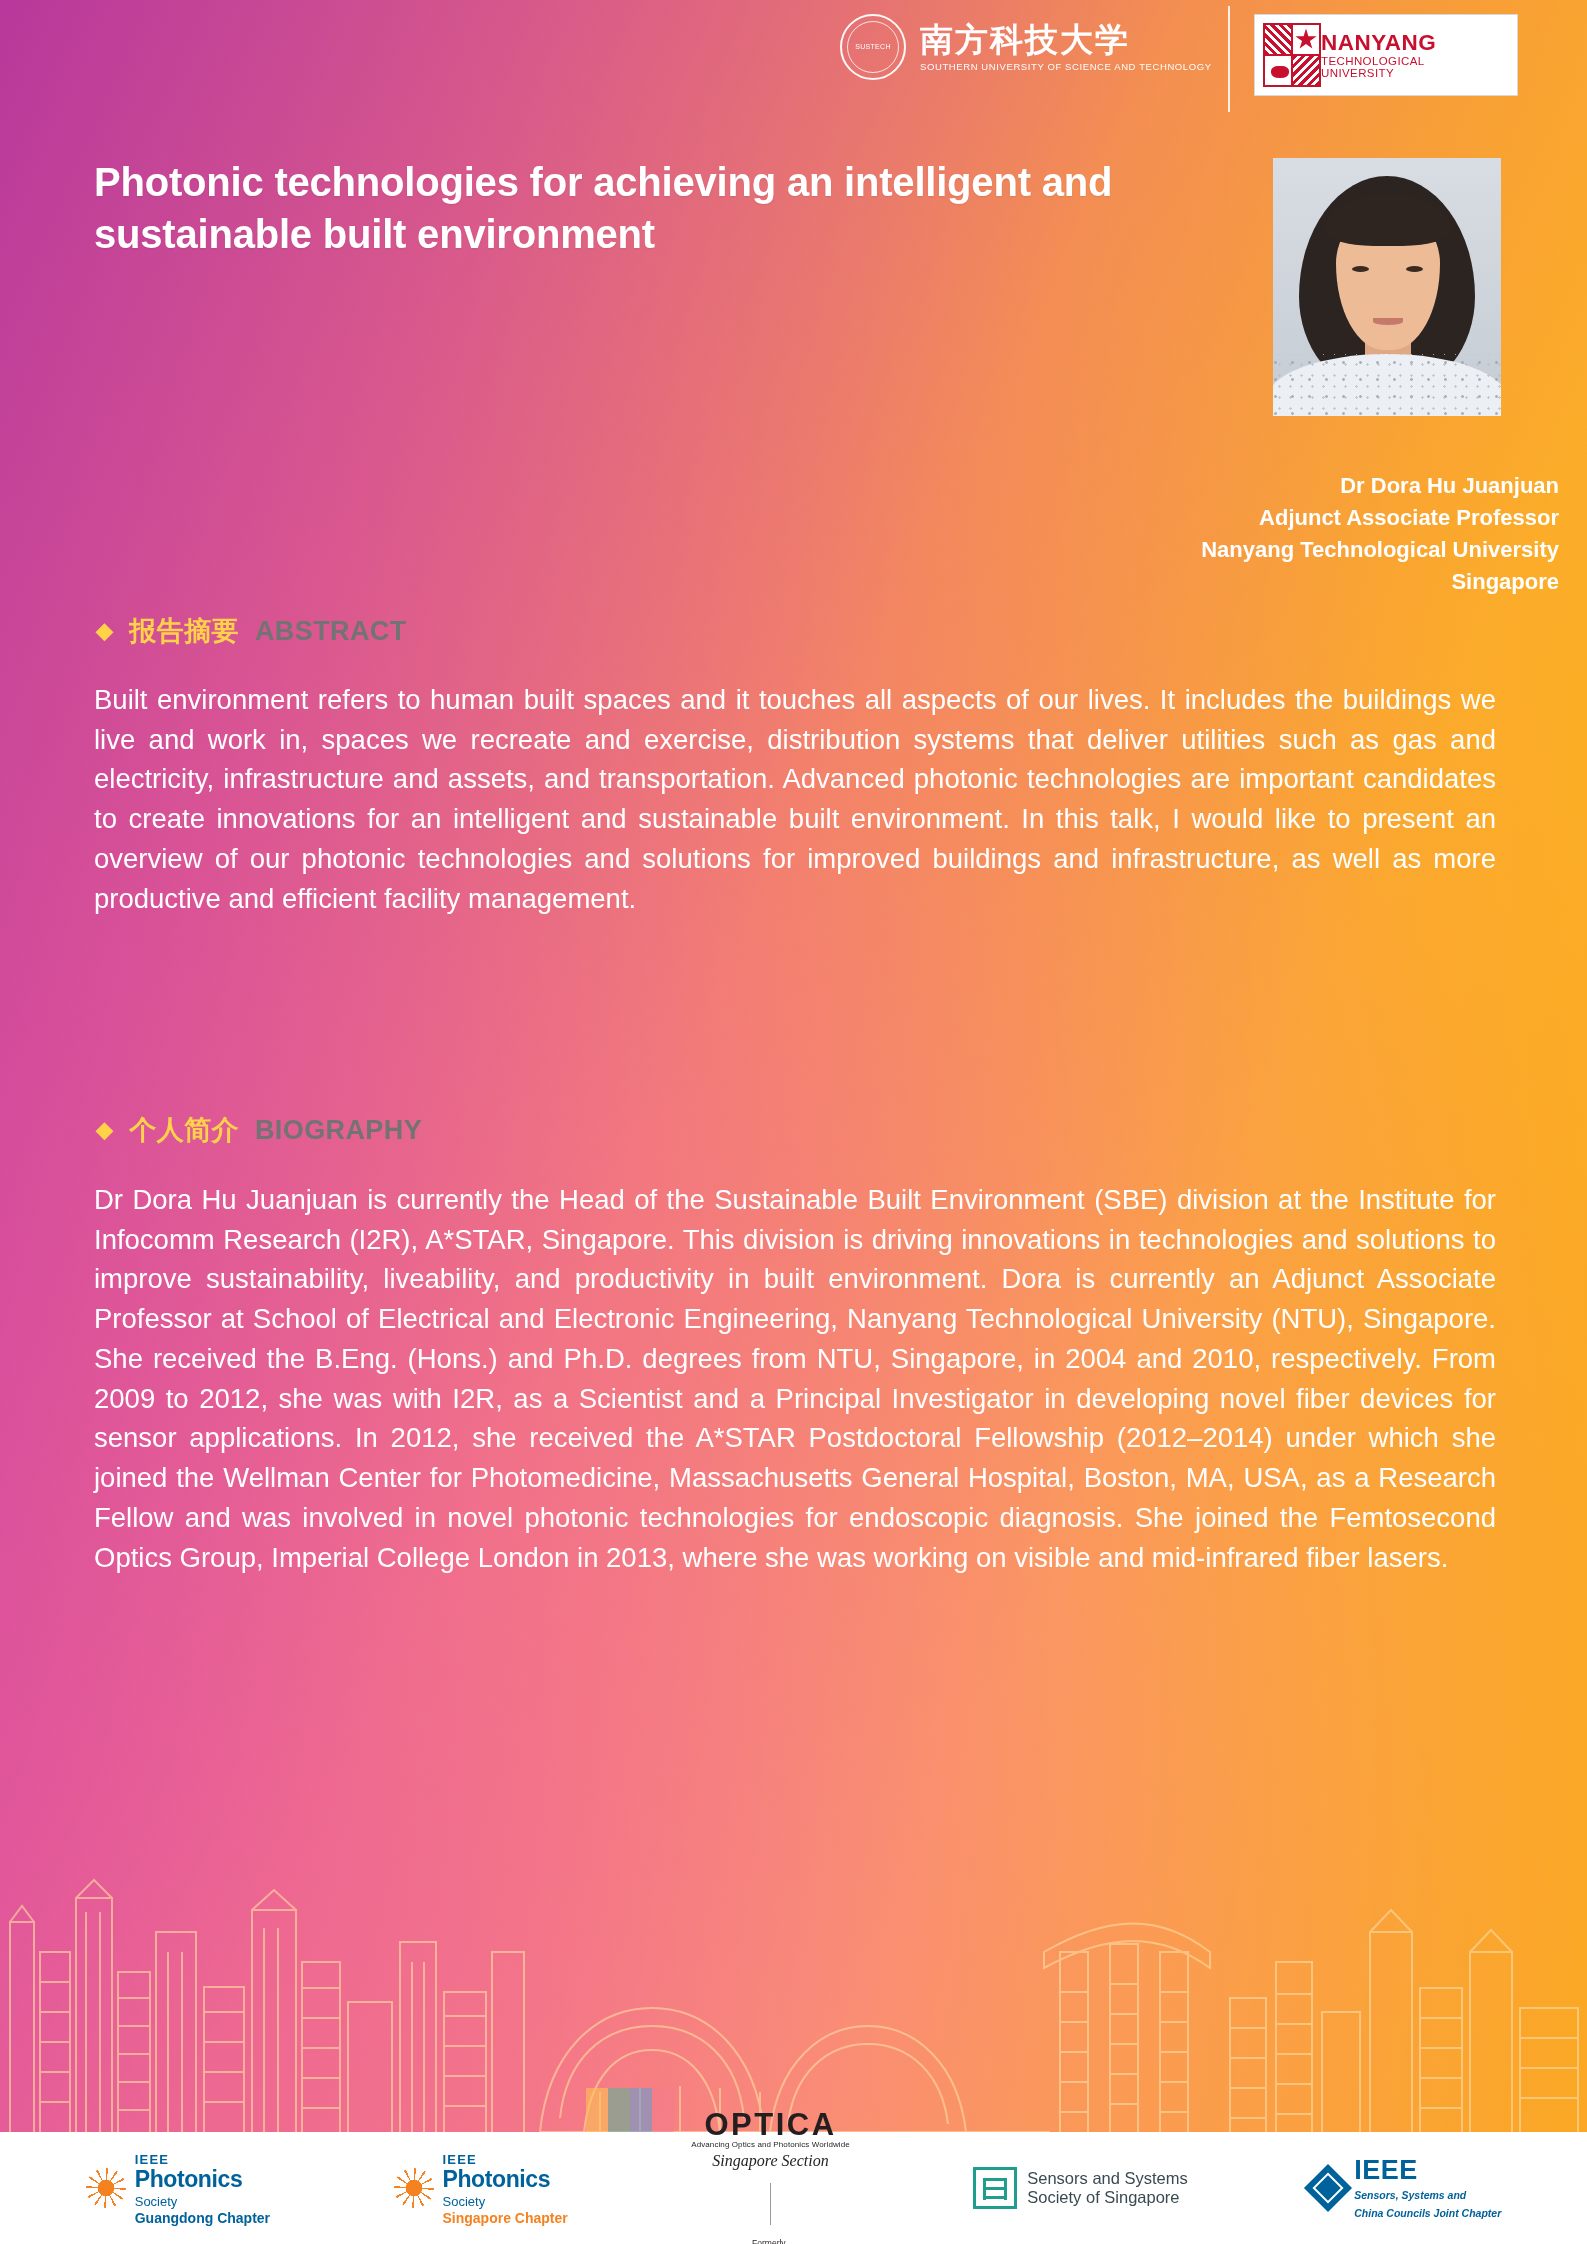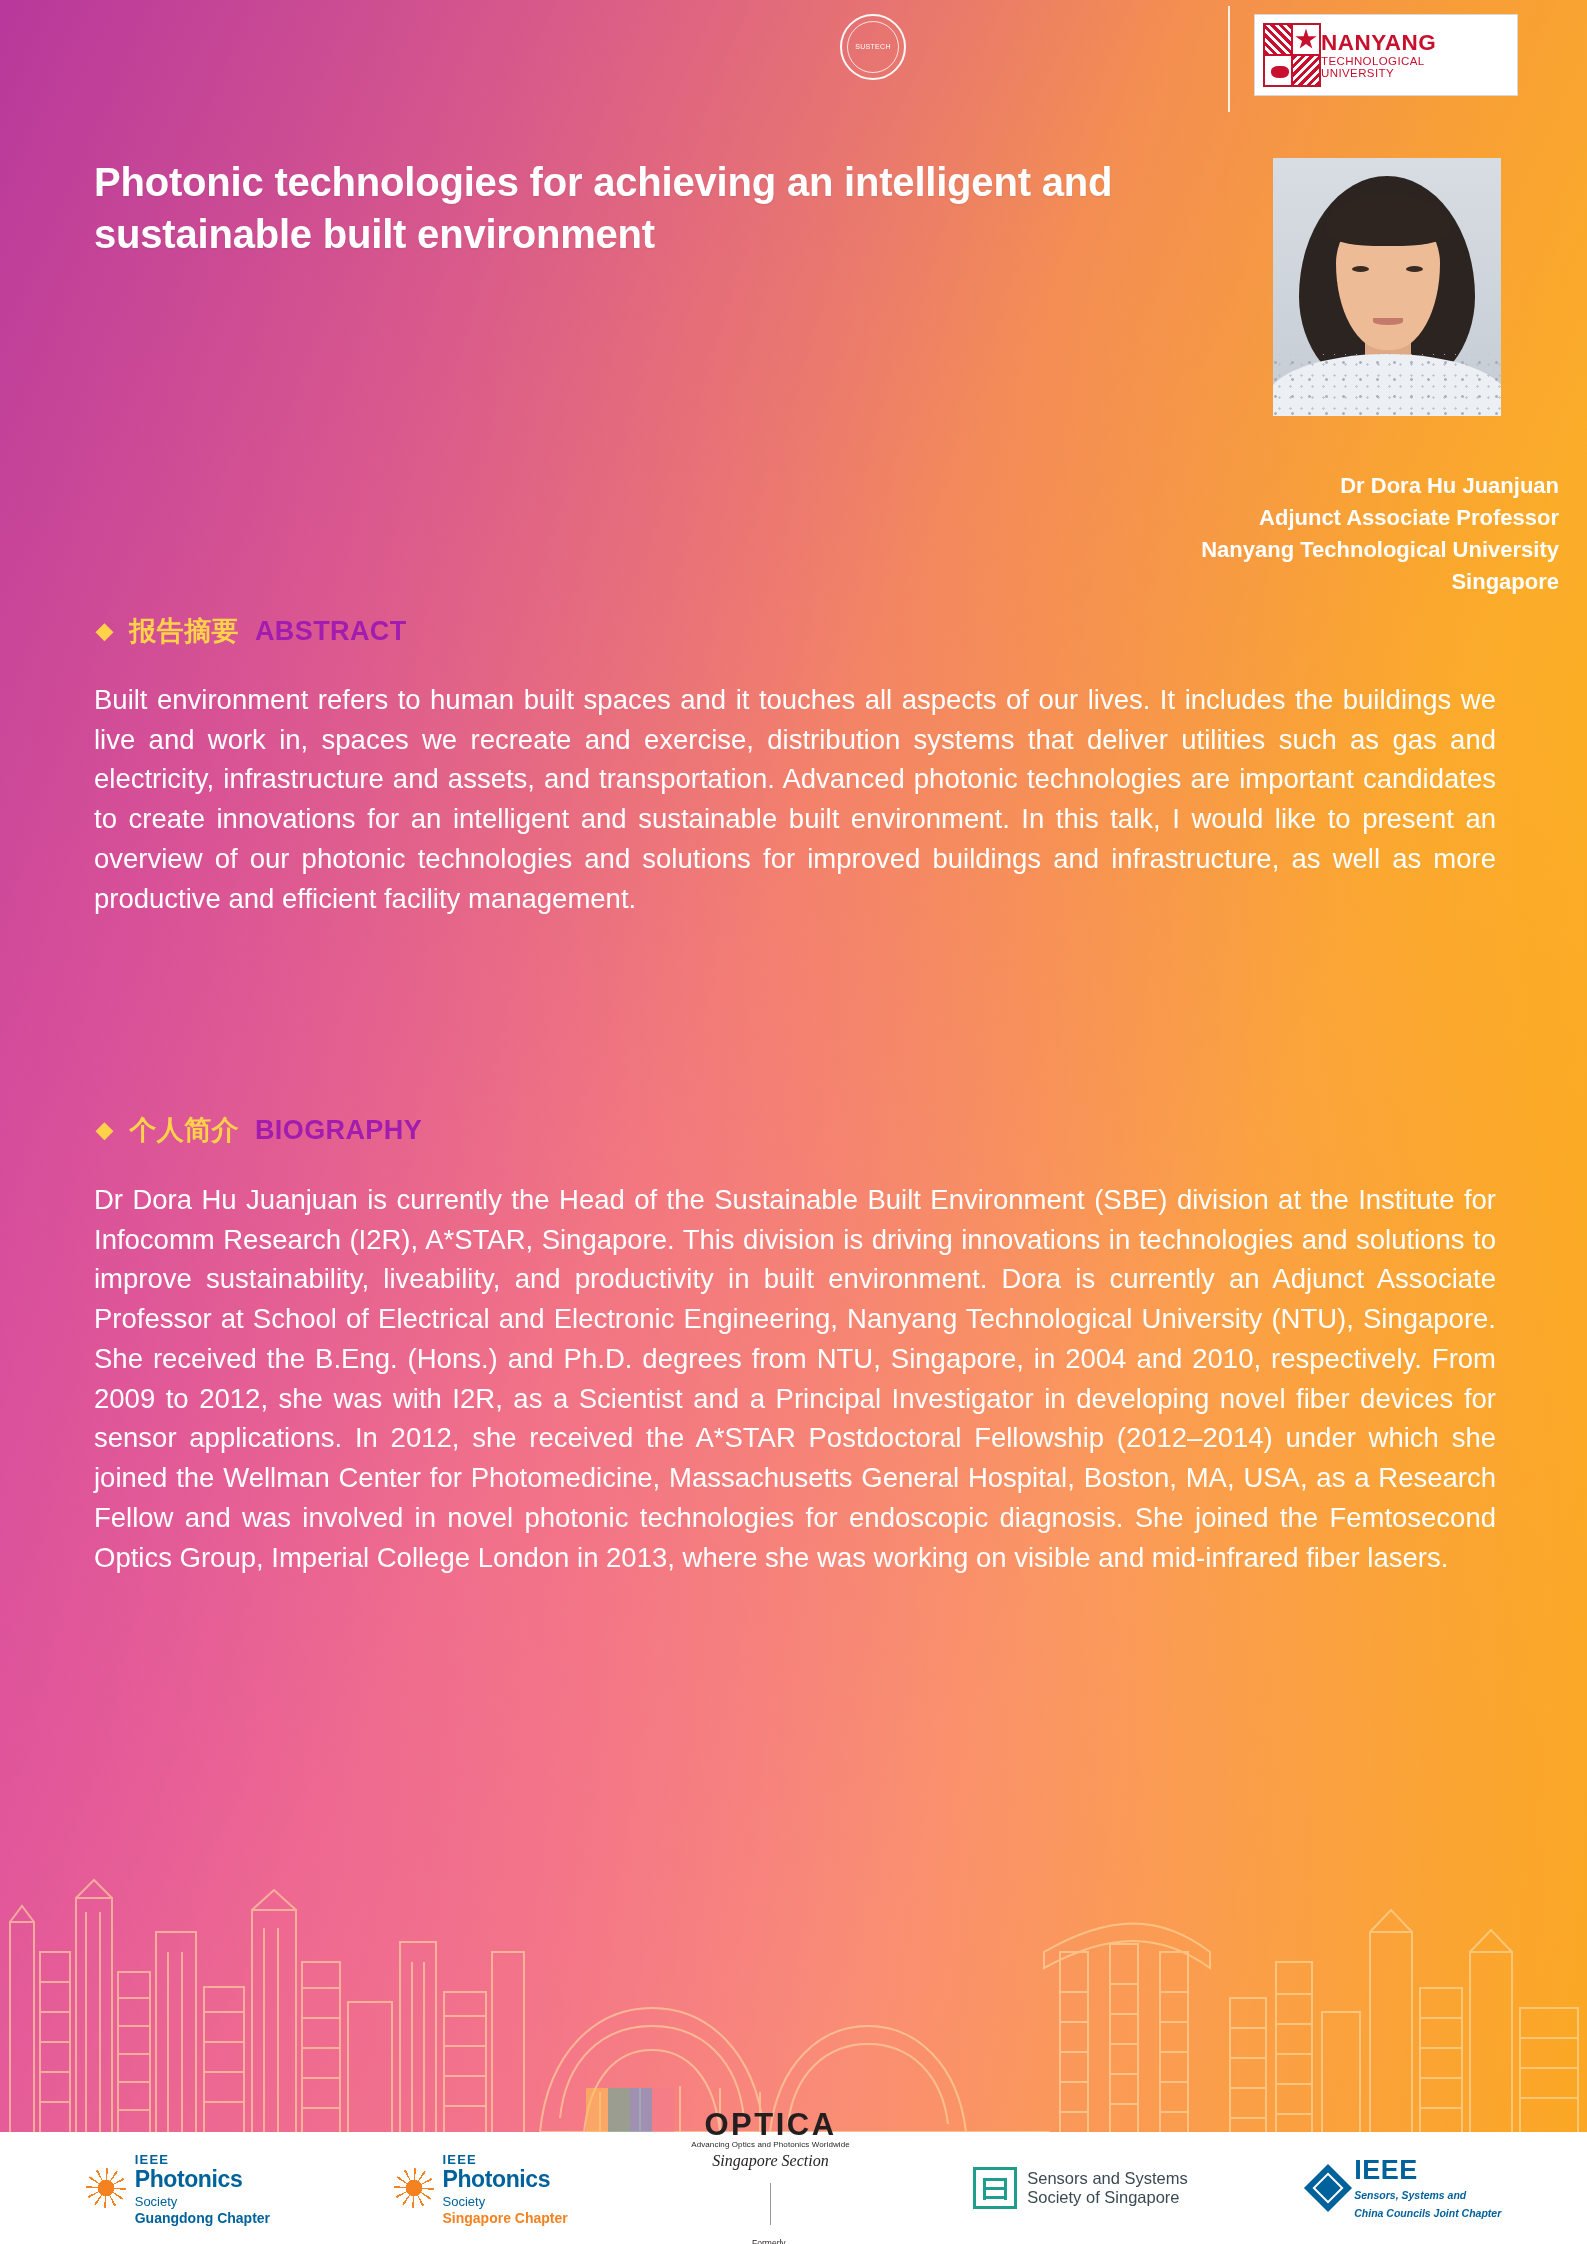--- a/index.html
+++ b/index.html
@@ -237,21 +237,21 @@
     font-weight: bold;
     font-size: 27px;
     letter-spacing: .4px;
   }
   .section-heading .diamond {
     color: #ffd24a;
     font-size: 22px;
     line-height: 1;
   }
   .section-heading .cn { color: #ffd24a; }
-  .section-heading .en { color: #a21caf; }
+  .section-heading .en { color: #737373; }
 
   #abstract-heading { top: 613px; }
   #biography-heading { top: 1112px; }
 
   .body-text {
     position: absolute;
     left: 94px;
     width: 1402px;
     color: #ffffff;
     font-size: 27.5px;
@@ -363,20 +363,24 @@
 <body>
 
 <div id="poster">
   <div id="bg"></div>
   <div id="bg2"></div>
 
   <div id="header">
     <div id="sustech-logo">
       <div id="sustech-seal">
         <span>SUSTECH</span>
+      </div>
+      <div class="sustech-wordmark">
+        <div class="sustech-cn">南方科技大学</div>
+        <div class="sustech-en">SOUTHERN UNIVERSITY OF SCIENCE AND TECHNOLOGY</div>
       </div>
     </div>
     <div id="header-divider"></div>
     <div id="ntu-logo">
       <div id="ntu-crest">
         <div></div>
           <div></div>
           <div></div>
           <div></div>
       </div>

